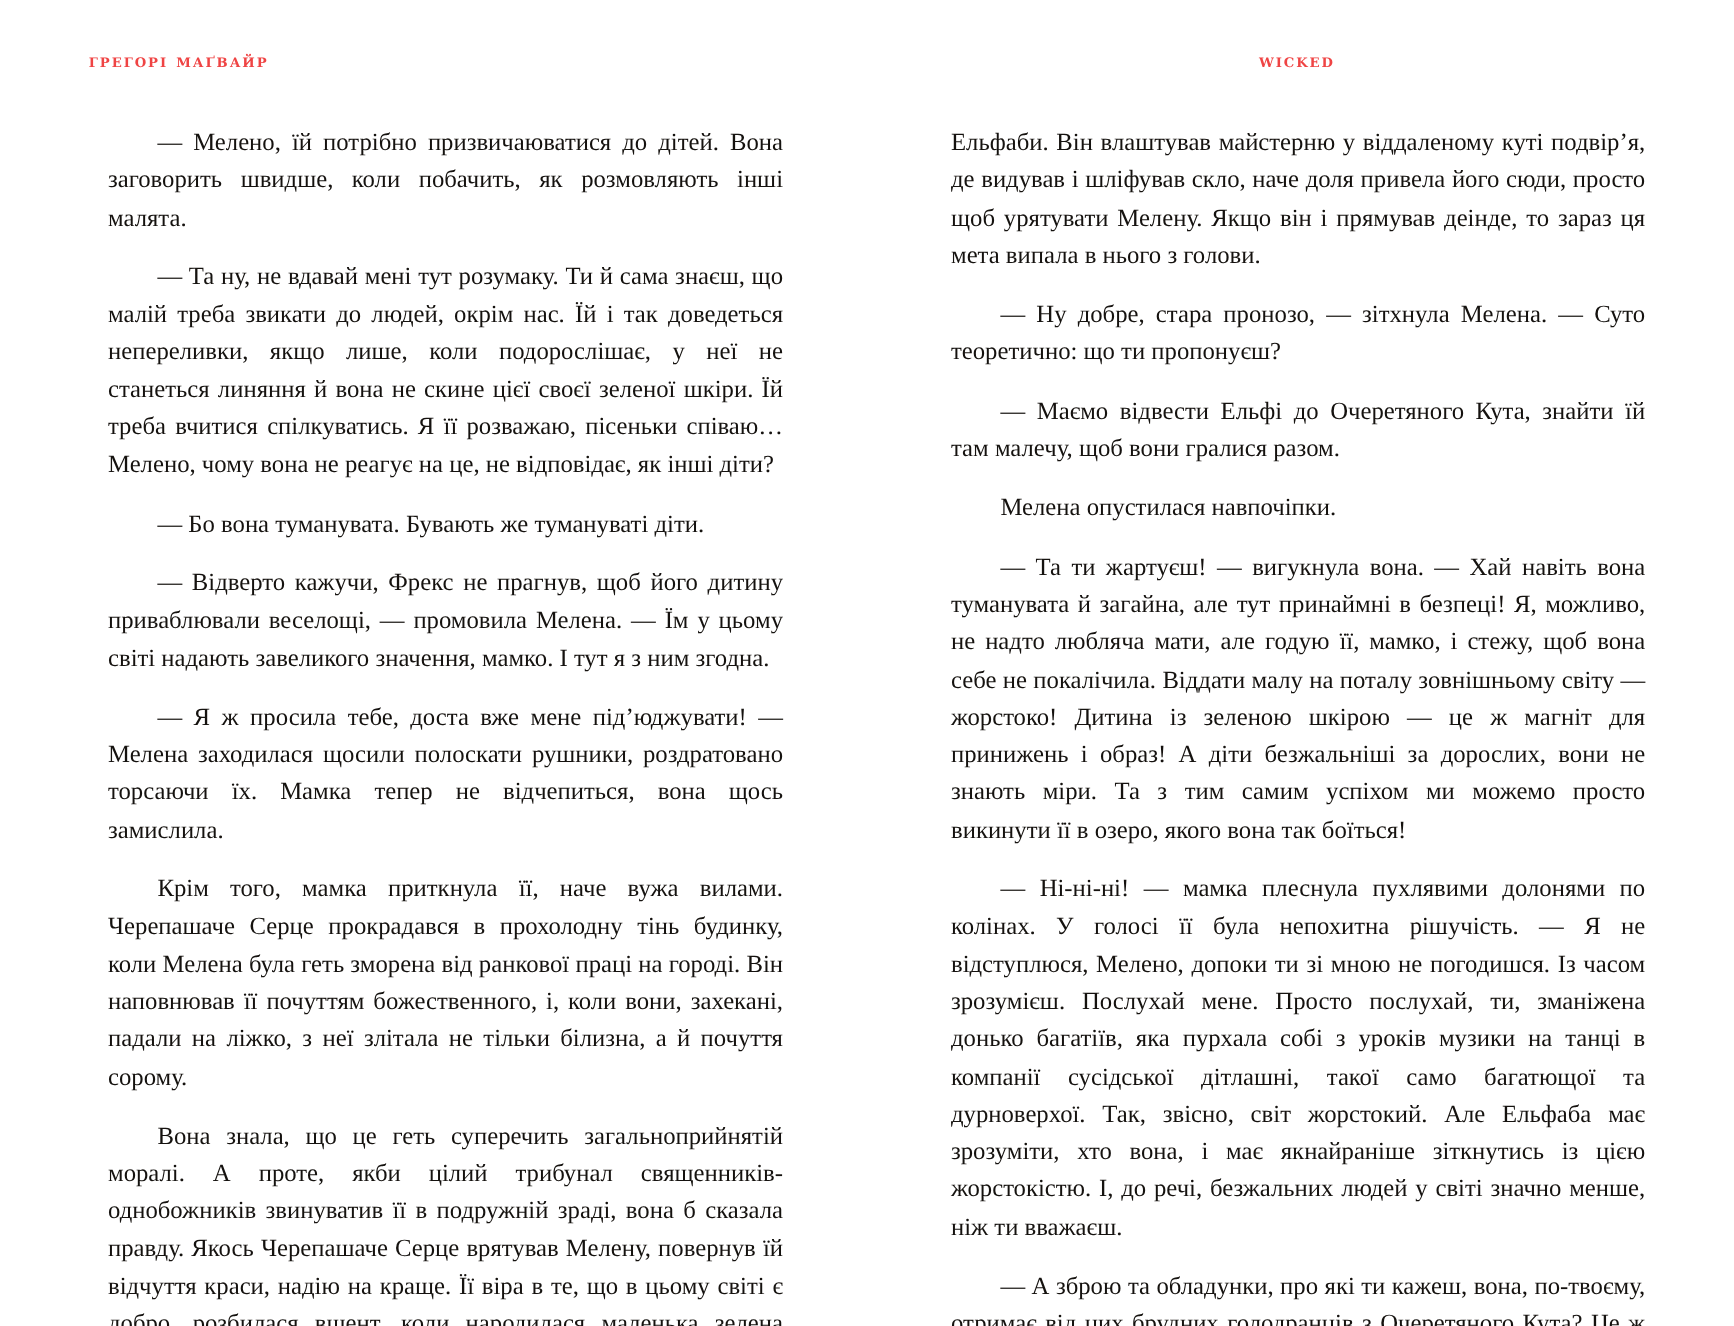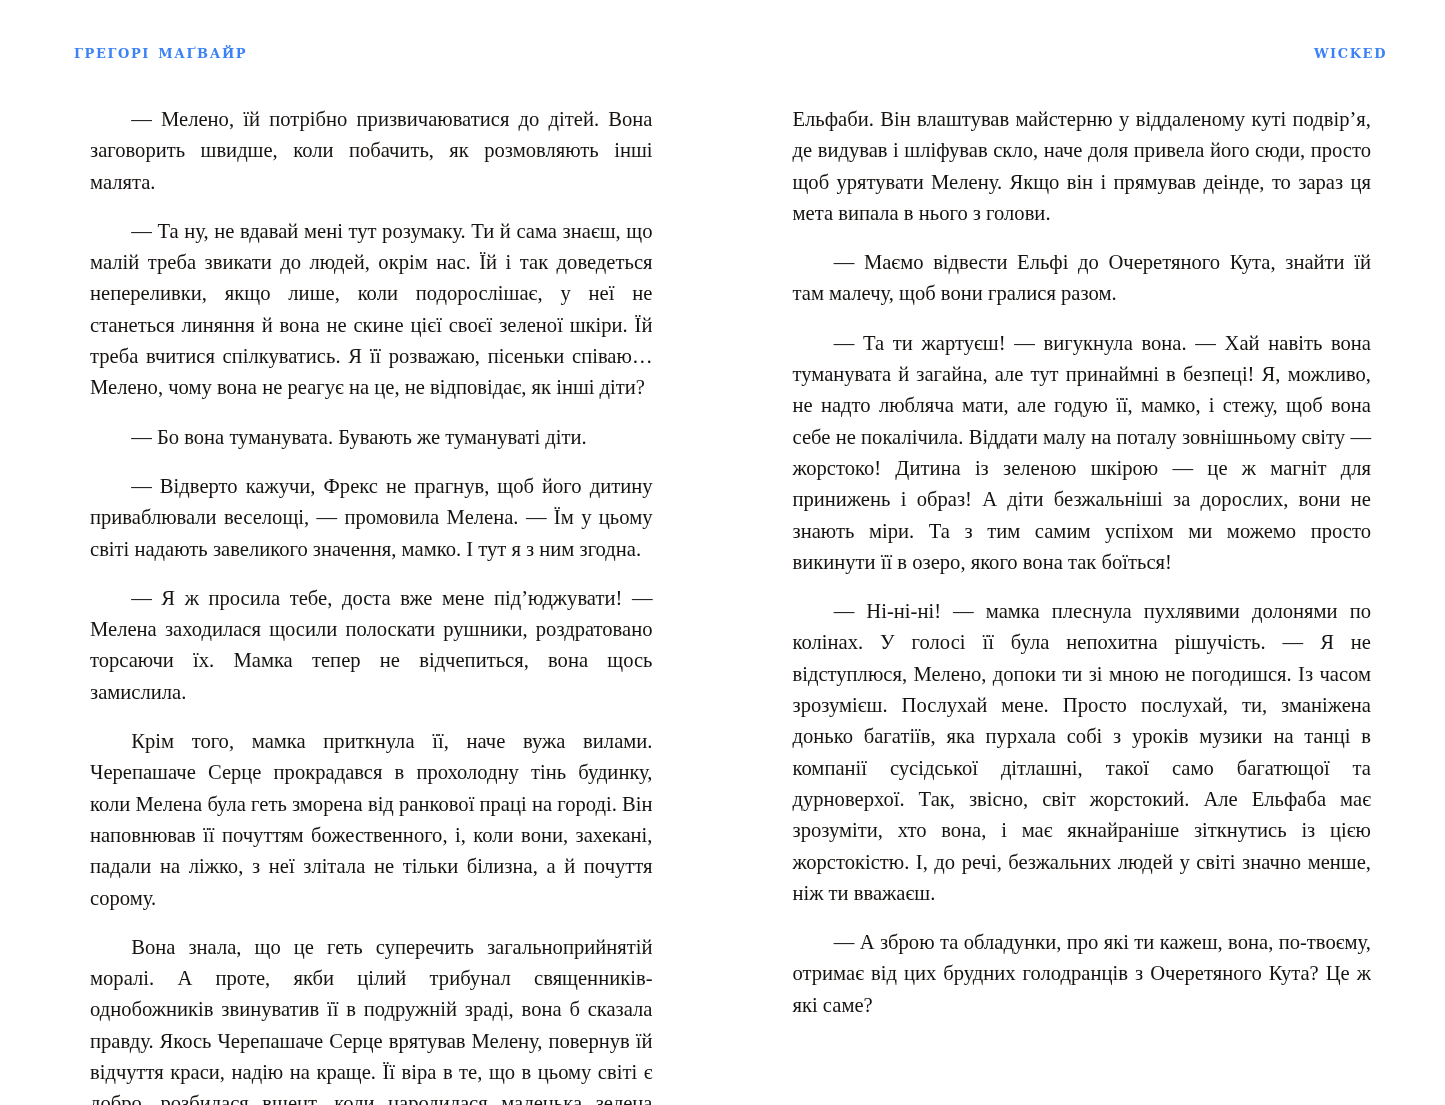--- a/index.html
+++ b/index.html
@@ -26,29 +26,29 @@
   .page {
     position: relative;
     width: 722.5px;
     height: 1105px;
     box-sizing: border-box;
     display: flex;
     flex-direction: column;
   }
 
   .page-left  { padding: 38px 52px 26px 72px; }
-  .page-right { padding: 38px 56px 26px 52px; }
+  .page-right { padding: 38px 56px 26px 52px; align-items: center; }
 
   
   .running-head {
     font-family: "DejaVu Serif", "Liberation Serif", serif;
-    font-size: 19px;
+    font-size: 15px;
     letter-spacing: 1.6px;
     font-weight: 600;
-    color: #3b82f6;
+    color: #ef4444;
     height: 26px;
     line-height: 26px;
     white-space: nowrap;
     font-variant: small-caps;
     text-transform: lowercase;
   }
   .rh-left  { text-align: left;  padding-left: 2px; }
   .rh-right { text-align: right; padding-right: 2px; }
 
   
@@ -90,21 +90,23 @@
     </div>
 
   </div>
 
   <div class="page page-right">
 
     <div class="running-head rh-right">Wicked</div>
 
     <div class="body-text">
       <p class="noindent">Ельфаби. Він влаштував майстерню у віддаленому куті подвір’я, де видував і шліфував скло, наче доля привела його сюди, просто щоб урятувати Мелену. Якщо він і прямував деінде, то зараз ця мета випала в нього з голови.</p>
+      <p>— Ну добре, стара пронозо, — зітхнула Мелена. — Суто теоретично: що ти пропонуєш?</p>
       <p>— Маємо відвести Ельфі до Очеретяного Кута, знайти їй там малечу, щоб вони гралися разом.</p>
+      <p>Мелена опустилася навпочіпки.</p>
       <p>— Та ти жартуєш! — вигукнула вона. — Хай навіть вона туманувата й загайна, але тут принаймні в безпеці! Я, можливо, не надто любляча мати, але годую її, мамко, і стежу, щоб вона себе не покалічила. Віддати малу на поталу зовнішньому світу — жорстоко! Дитина із зеленою шкірою — це ж магніт для принижень і образ! А діти безжальніші за дорослих, вони не знають міри. Та з тим самим успіхом ми можемо просто викинути її в озеро, якого вона так боїться!</p>
       <p>— Ні-ні-ні! — мамка плеснула пухлявими долонями по колінах. У голосі її була непохитна рішучість. — Я не відступлюся, Мелено, допоки ти зі мною не погодишся. Із часом зрозумієш. Послухай мене. Просто послухай, ти, зманіжена донько багатіїв, яка пурхала собі з уроків музики на танці в компанії сусідської дітлашні, такої само багатющої та дурноверхої. Так, звісно, світ жорстокий. Але Ельфаба має зрозуміти, хто вона, і має якнайраніше зіткнутись із цією жорстокістю. І, до речі, безжальних людей у світі значно менше, ніж ти вважаєш.</p>
       <p>— А зброю та обладунки, про які ти кажеш, вона, по-твоєму, отримає від цих брудних голодранців з Очеретяного Кута? Це ж які саме?</p>
 
     </div>
 
   </div>
 
 </div>
 

